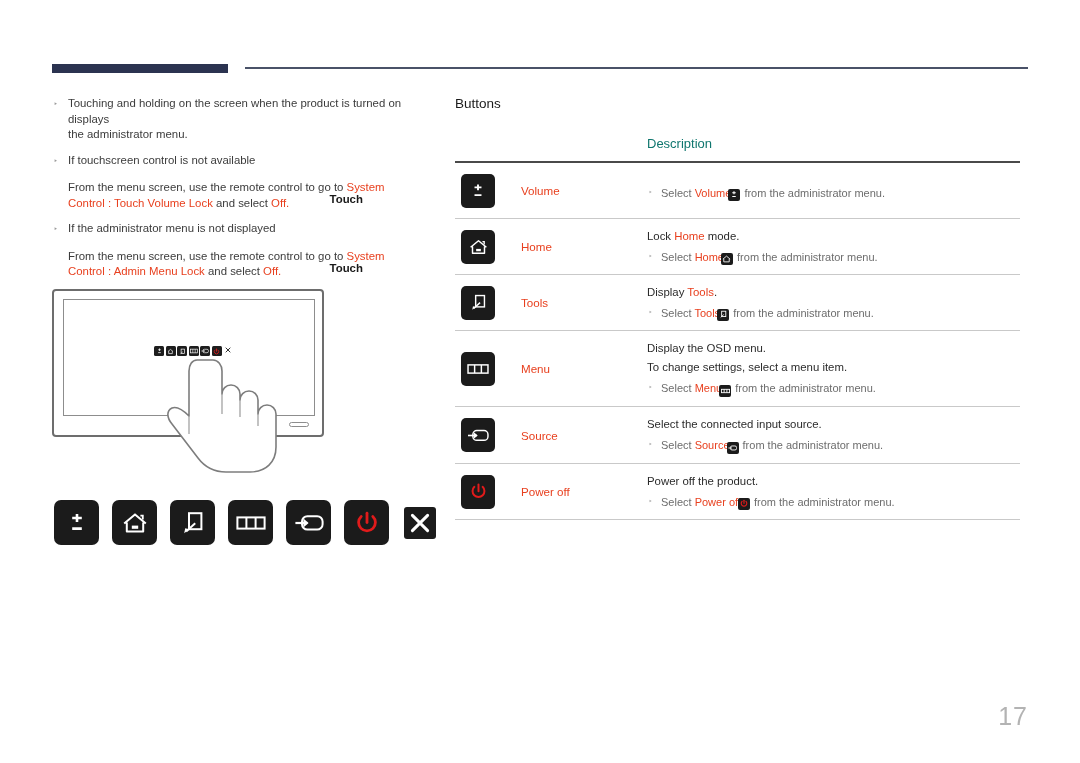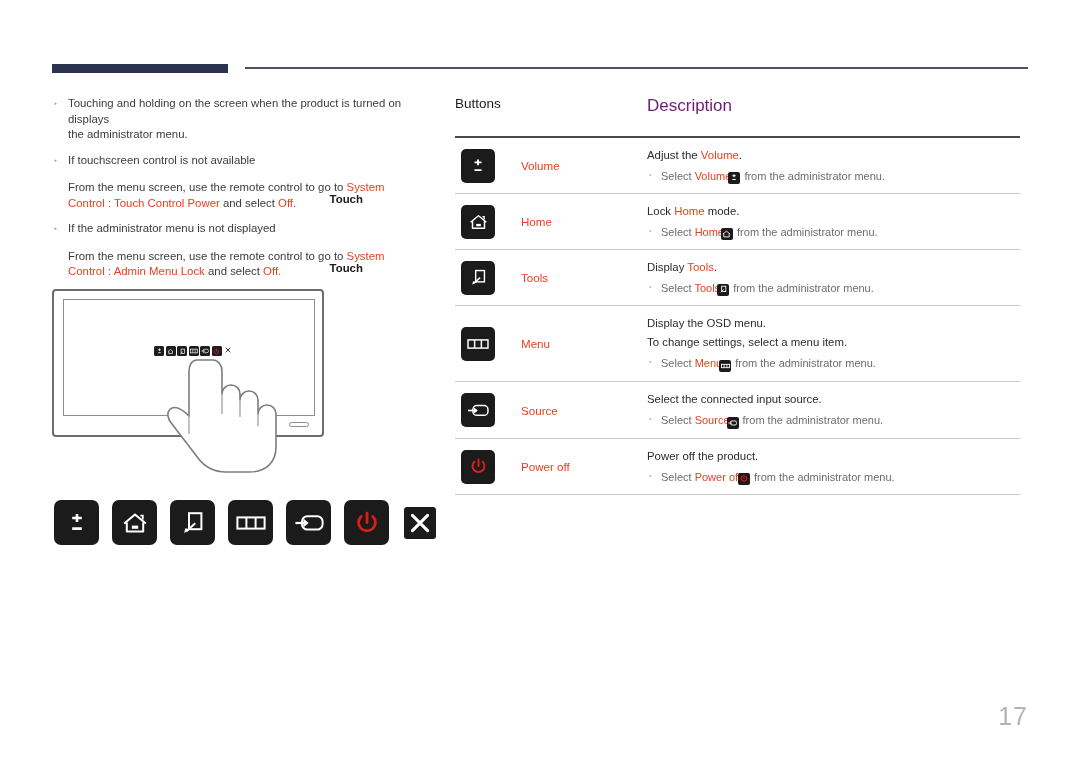--- a/index.html
+++ b/index.html
@@ -130,25 +130,25 @@
     margin-left: 2px;
   }
 
   
   .tbl {
     position: absolute; left: 455px; top: 96px;
     width: 565px;
   }
   .tbl-head {
     display: flex;
-    padding-bottom: 20px;
+    padding-bottom: 10px;
     border-bottom: 2px solid #4a4a4a;
   }
   .tbl-head .c1 { width: 192px; font-size: 13.5px; color: #1a1a1a; }
-  .tbl-head .c2 { flex: 1; font-size: 17px; color: #701a75; }
+  .tbl-head .c2 { flex: 1; font-size: 13px; color: #0f766e; margin-top: 40px; }
   .row {
     display: flex;
     align-items: center;
     border-bottom: 1px solid #c9c9c9;
     min-height: 56px;
     padding: 9px 0;
   }
   .row .cell-icon {
     width: 46px; flex: none;
     display: flex; align-items: center; justify-content: center;
@@ -216,21 +216,21 @@
       <span>Touching and holding on the screen when the product is turned on displays</span>
       <span class="l2">the administrator menu.</span>
     </div>
 
     <div class="note">
       <span class="bullet">‣</span>
       <span>If touchscreen control is not available</span>
       <span class="l2">
         <span>From the menu screen, use the remote control to go to </span><span class="ov-wrap"><span class="rd">System</span><span class="ov">Touch</span></span>
       </span>
-      <span class="l2"><span class="rd">Control</span>&nbsp;<span class="rd">:</span> <span class="rd">Touch Control Power</span><span> and select </span><span class="rd">Off</span><span class="rd">.</span></span>
+      <span class="l2"><span class="rd">Control</span>&nbsp;<span class="rd">:</span> <span class="rd">Touch Volume Lock</span><span> and select </span><span class="rd">Off</span><span class="rd">.</span></span>
     </div>
 
     <div class="note">
       <span class="bullet">‣</span>
       <span>If the administrator menu is not displayed</span>
       <span class="l2">
         <span>From the menu screen, use the remote control to go to </span><span class="ov-wrap"><span class="rd">System</span><span class="ov">Touch</span></span>
       </span>
       <span class="l2"><span class="rd">Control</span>&nbsp;<span class="rd">:</span> <span class="rd">Admin Menu Lock</span><span> and select </span><span class="rd">Off</span><span class="rd">.</span></span>
     </div>
@@ -350,21 +350,20 @@
     <div class="row">
       <div class="cell-icon">
         <div class="ikey">
           <svg width="16" height="18" viewBox="0 0 22 24">
               <path d="M11 3v8M6.2 7h9.6M6.2 17.6h9.6" stroke="#fff" stroke-width="2.6" fill="none"></path>
             </svg>
         </div>
       </div>
       <div class="cell-name">Volume</div>
       <div class="cell-desc">
-        <div class="desc-line"><span>Adjust the </span><span class="red">Volume</span><span>.</span></div>
         <div class="sub-line">
           <span class="bullet">‣</span><span>Select </span><span class="red">Volume</span><span class="inline-ico">
               <svg width="8" height="9" viewBox="0 0 22 24">
                 <path d="M11 3v8M6.2 7h9.6M6.2 17.6h9.6" stroke="#fff" stroke-width="3" fill="none"></path>
               </svg>
             </span><span> from the administrator menu.</span>
         </div>
       </div>
     </div>
 

